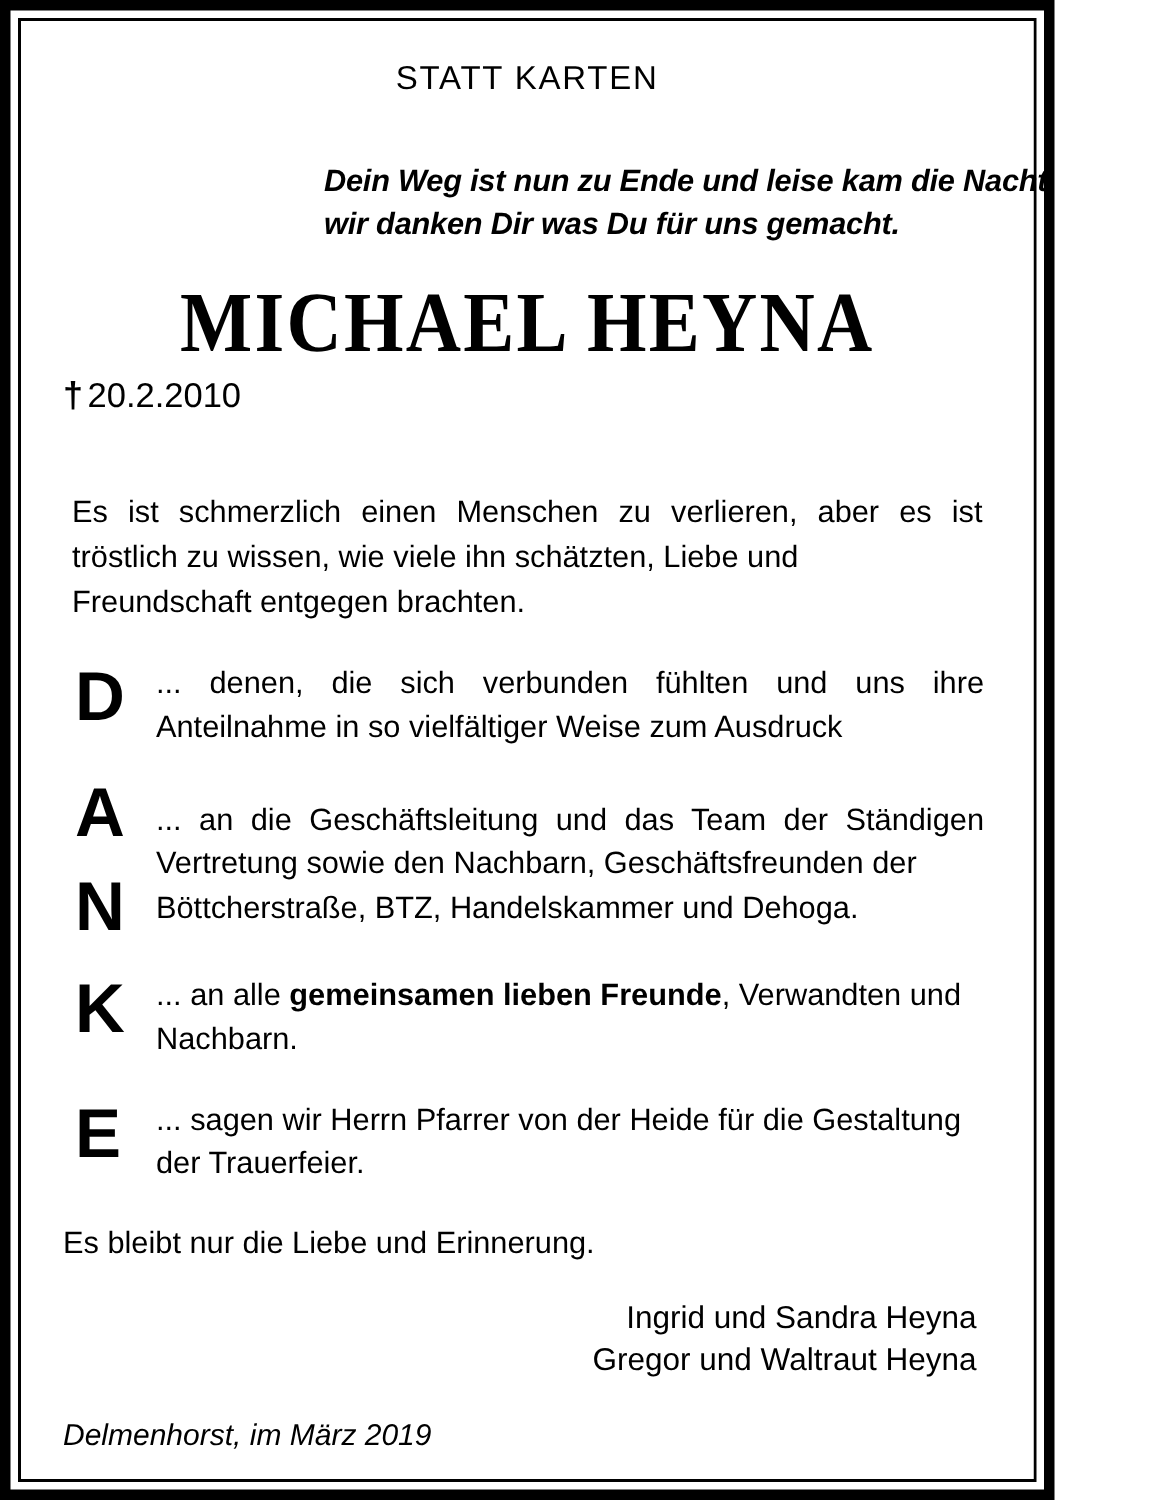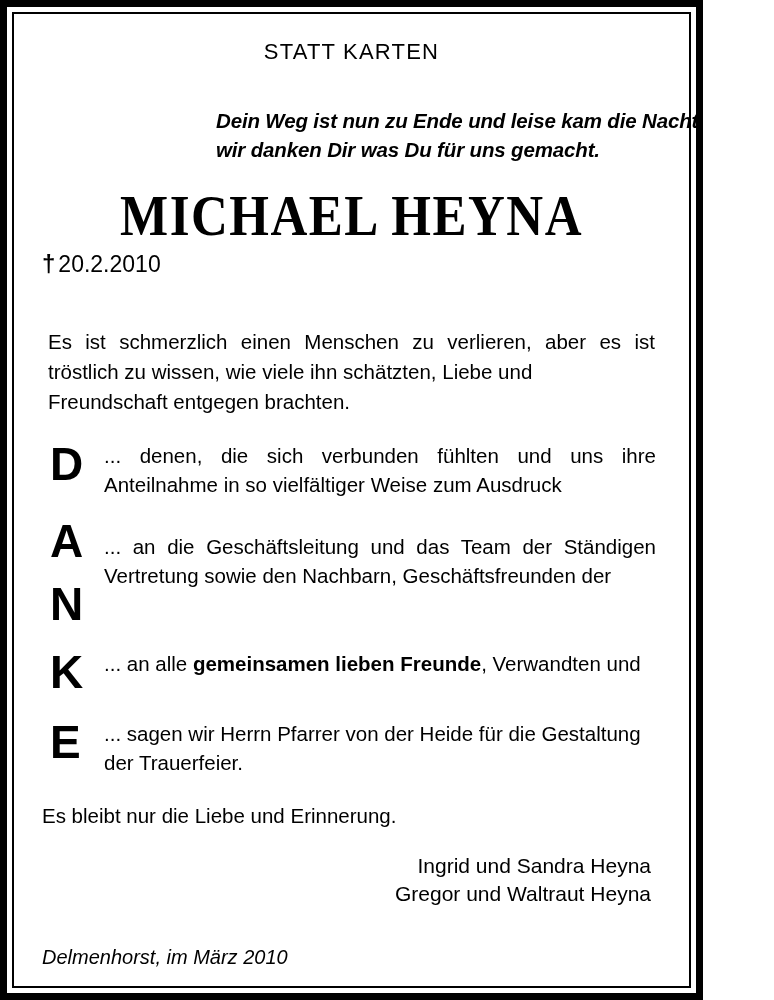--- a/index.html
+++ b/index.html
@@ -215,45 +215,47 @@
             </div>
           </div>
 
           <div class="danke-row row-an">
             <div class="letters-col">
               <span class="letter-a">A</span>
               <span class="letter-n">N</span>
             </div>
             <div class="danke-text">
               <span>... an die Geschäftsleitung und das Team der Ständigen Vertretung sowie den Nachbarn, Geschäftsfreunden der</span>
+              <span class="tail">Böttcherstraße, BTZ, Handelskammer und Dehoga.</span>
             </div>
           </div>
 
           <div class="danke-row row-k">
             <div class="danke-letter">K</div>
             <div class="danke-text">
               <span>... an alle </span><span class="bold-run">gemeinsamen lieben Freunde</span><span>, Verwandten und</span>
+              <span class="tail">Nachbarn.</span>
             </div>
           </div>
 
           <div class="danke-row row-e">
             <div class="danke-letter">E</div>
             <div class="danke-text">
               <span>... sagen wir Herrn Pfarrer von der Heide für die Gestaltung</span>
               <span class="tail">der Trauerfeier.</span>
             </div>
           </div>
 
         </div>
 
         <div class="closing-line">Es bleibt nur die Liebe und Erinnerung.</div>
 
         <div class="signatures">
           <span class="signature-line">Ingrid und Sandra Heyna</span>
           <span class="signature-line">Gregor und Waltraut Heyna</span>
         </div>
 
-        <div class="place-date">Delmenhorst, im März 2010</div>
+        <div class="place-date">Delmenhorst, im März 2019</div>
 
       </div>
     </div>
   </div>
 </div>
 
 </body></html>

